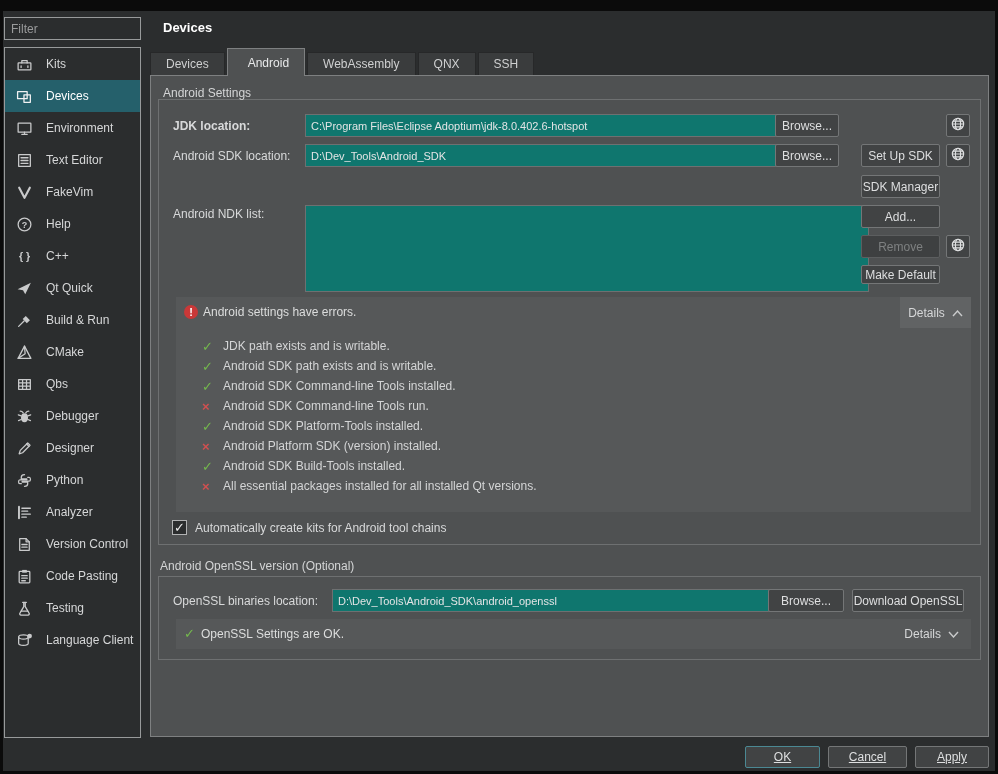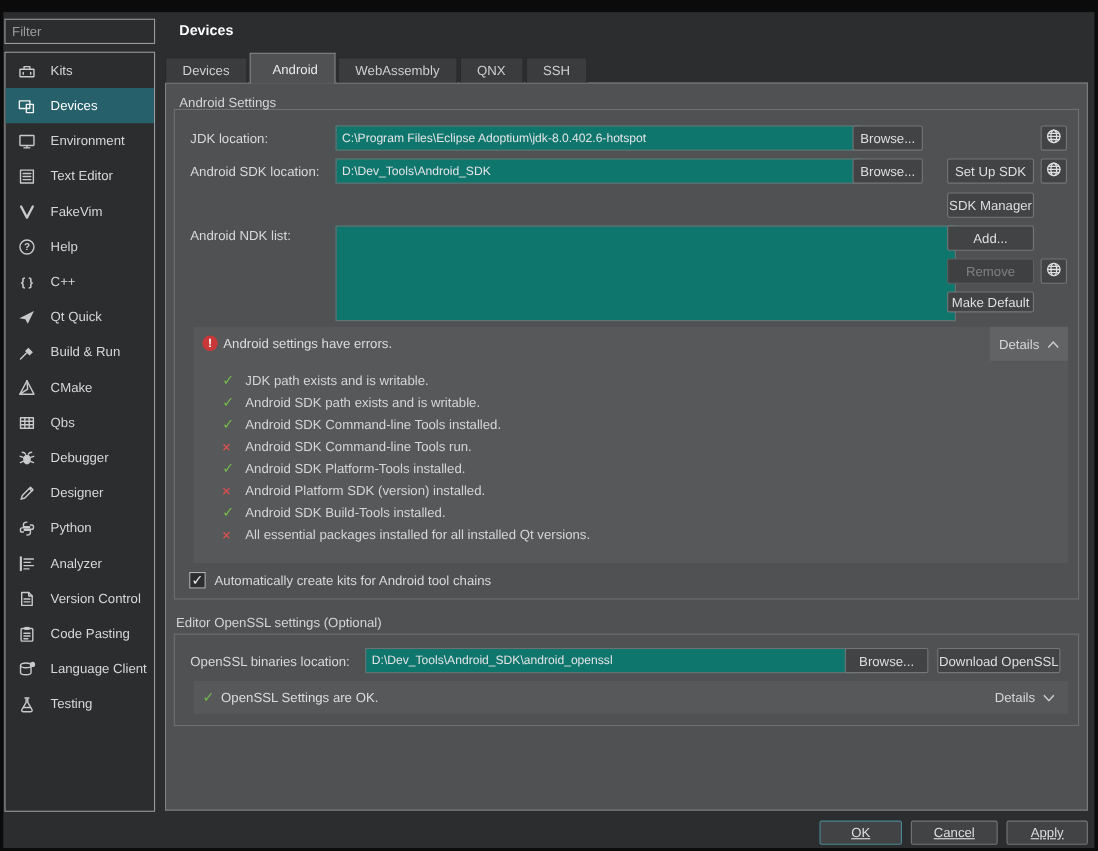--- a/index.html
+++ b/index.html
@@ -221,52 +221,52 @@
           <rect x="3" y="3.2" width="10" height="10.8" rx="0.8"></rect>
           <rect x="5.8" y="1.8" width="4.4" height="2.6" fill="currentColor" stroke="none"></rect>
           <path d="M5.4 7.2 h5.2 M5.4 9.6 h5.2 M5.4 12 h3.4"></path>
         </svg>
       </span>
       <span>Code Pasting</span>
     </div>
     <div class="side-item">
       <span class="side-icon">
         <svg viewBox="0 0 16 16" fill="none" stroke="currentColor" stroke-width="1.2" stroke-linecap="round" stroke-linejoin="round">
+          <path d="M6.3 2.3 h3.4 M7.3 2.3 v3.9 l-3.6 6.1 a1.2 1.2 0 0 0 1 1.9 h6.6 a1.2 1.2 0 0 0 1 -1.9 L8.7 6.2 V2.3"></path>
+          <path d="M5 10.5 h6"></path>
+        </svg>
+      </span>
+      <span>Testing</span>
+    </div>
+    <div class="side-item">
+      <span class="side-icon">
+        <svg viewBox="0 0 16 16" fill="none" stroke="currentColor" stroke-width="1.2" stroke-linecap="round" stroke-linejoin="round">
           <ellipse cx="7" cy="4.6" rx="4.5" ry="2"></ellipse>
           <path d="M2.5 4.6 v6 c0 1.1 2 2 4.5 2 s4.5 -0.9 4.5 -2 v-6"></path>
           <circle cx="12.8" cy="3.8" r="2.2" fill="currentColor" stroke="none"></circle>
         </svg>
       </span>
       <span>Language Client</span>
-    </div>
-    <div class="side-item">
-      <span class="side-icon">
-        <svg viewBox="0 0 16 16" fill="none" stroke="currentColor" stroke-width="1.2" stroke-linecap="round" stroke-linejoin="round">
-          <path d="M6.3 2.3 h3.4 M7.3 2.3 v3.9 l-3.6 6.1 a1.2 1.2 0 0 0 1 1.9 h6.6 a1.2 1.2 0 0 0 1 -1.9 L8.7 6.2 V2.3"></path>
-          <path d="M5 10.5 h6"></path>
-        </svg>
-      </span>
-      <span>Testing</span>
     </div>
   </div>
 
 <div id="page-title">Devices</div>
 <div id="tabbar">
     <div class="tab">Devices</div>
     <div class="tab selected">Android</div>
     <div class="tab">WebAssembly</div>
     <div class="tab">QNX</div>
     <div class="tab">SSH</div>
   </div>
 <div id="pane"></div>
 
 <div class="grp-title" style="left:163px; top:86px;">Android Settings</div>
 <div class="grp-box" style="left:158px; top:99px; width:823px; height:446px;"></div>
 
-<div class="lbl" style="left:173px; top:119px;">JDK location:</div>
+<div class="lbl" style="left:173px; top:119px;font-weight:bold;">JDK location:</div>
 <input class="field" style="left: 291px; top: 114px; width: 478px; height: 23px;" value="C:\Program Files\Eclipse Adoptium\jdk-8.0.402.6-hotspot">
 <div class="btn" style="left:775px; top:114px; width:64px; height:23px;">Browse...</div>
 <div class="btn globe-btn" style="left:946px; top:114px; width:24px; height:23px;">
     <span class="g-ico"><svg viewBox="0 0 16 16" fill="none" stroke="currentColor" stroke-width="1.2" stroke-linecap="round" stroke-linejoin="round">
         <circle cx="8" cy="8" r="5.6"></circle>
         <ellipse cx="8" cy="8" rx="2.6" ry="5.6"></ellipse>
         <path d="M2.4 8 h11.2 M3.2 5.2 h9.6 M3.2 10.8 h9.6"></path>
       </svg></span>
   </div>
 
@@ -339,21 +339,21 @@
       <div class="check-row">
         <span class="mark fail">×</span>
         <span>All essential packages installed for all installed Qt versions.</span>
       </div>
     </div>
 </div>
 
 <div class="chk-box" style="left:172px; top:520px;">✓</div>
 <div class="lbl" style="left:195px; top:521px;">Automatically create kits for Android tool chains</div>
 
-<div class="grp-title" style="left:160px; top:559px;">Editor OpenSSL settings (Optional)</div>
+<div class="grp-title" style="left:160px; top:559px;">Android OpenSSL version (Optional)</div>
 <div class="grp-box" style="left:158px; top:576px; width:823px; height:84px;"></div>
 
 <div class="lbl" style="left:173px; top:594px;">OpenSSL binaries location:</div>
 <input class="field" style="left: 318px; top: 589px; width: 442px; height: 23px;" value="D:\Dev_Tools\Android_SDK\android_openssl">
 <div class="btn" style="left:768px; top:589px; width:76px; height:23px;">Browse...</div>
 <div class="btn" style="left:852px; top:589px; width:112px; height:23px;">Download OpenSSL</div>
 
 <div class="panel" style="left:176px; top:619px; width:795px; height:30px;">
   <div class="status-head" style="top:7px;">
     <span class="mark ok">✓</span>

